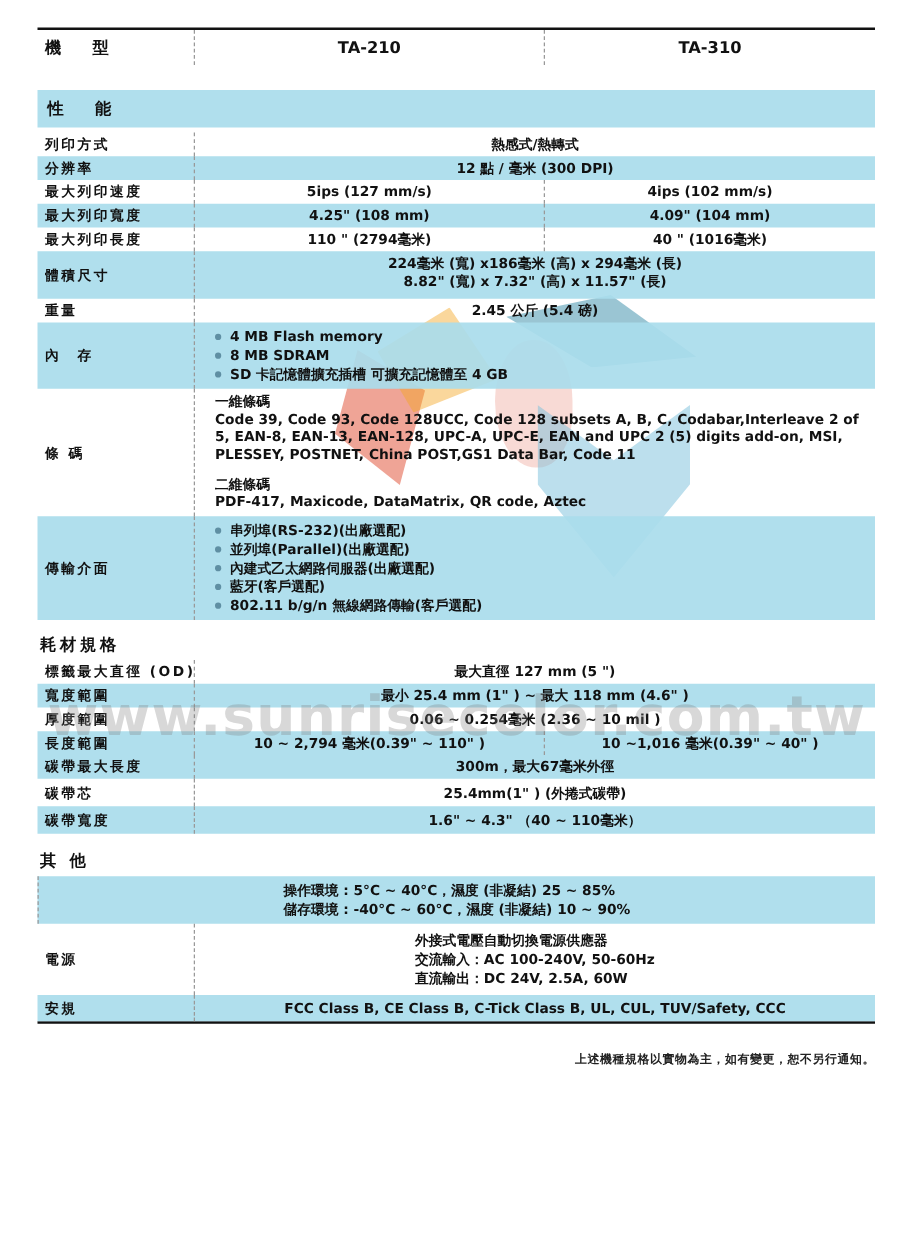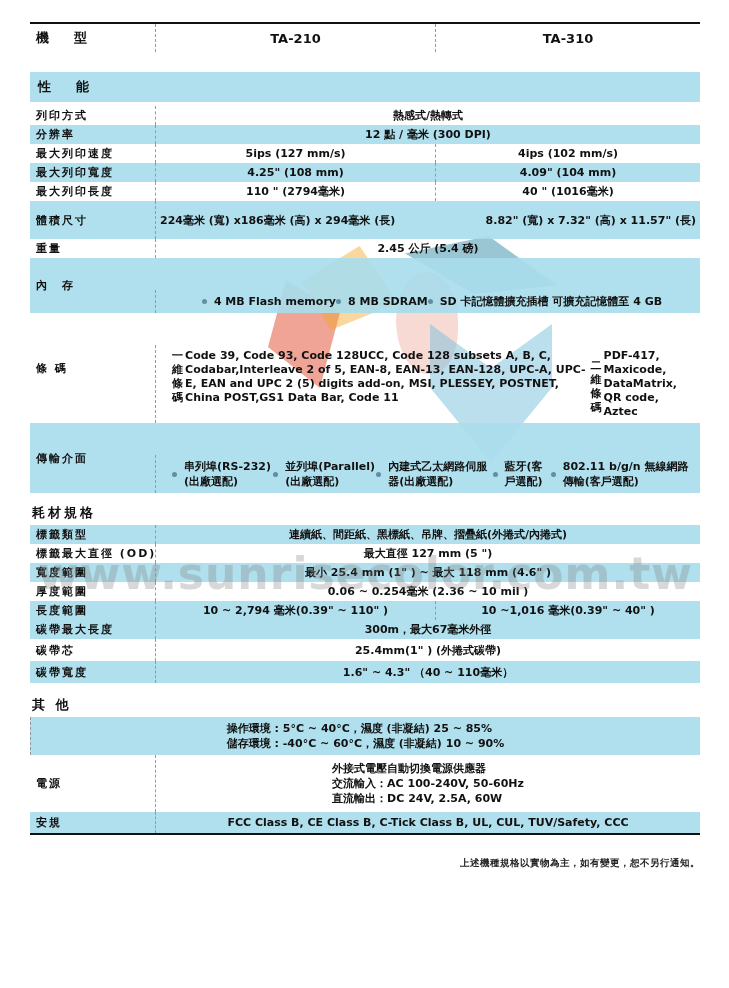--- a/index.html
+++ b/index.html
@@ -46,26 +46,26 @@
     padding:2px 0 2px 6px;
     font-size:11px;font-weight:bold;letter-spacing:2px;
     white-space:nowrap;
   }
   .v{box-sizing:border-box;border-left:1px dashed #999;
      display:flex;align-items:center;justify-content:center;
      font-size:11px;font-weight:bold;text-align:center;padding:2px 4px;}
   .v1{flex:0 0 280px;width:280px;}
   .v2{flex:1;}
   .vs{flex:1;}
-  .vl{flex:1;flex-direction:row;align-items:flex-start;justify-content:center;
-      text-align:left;padding:4px 8px 4px 16px;margin-top:32px;}
+  .vl{flex:1;flex-direction:column;align-items:flex-start;justify-content:center;
+      text-align:left;padding:4px 8px 4px 16px;}
   .vblock{flex:1;flex-direction:column;align-items:center;justify-content:center;}
   .vblock .inner{text-align:left;}
   .vblock .inner div,.vcenter div{line-height:15px;}
-  .vcenter{flex:1;flex-direction:row;align-items:center;justify-content:space-between;}
+  .vcenter{flex:1;flex-direction:column;align-items:center;justify-content:flex-start;}
   .bullet-line{display:flex;align-items:center;line-height:15px;}
   .dot{width:5px;height:5px;border-radius:50%;background:#5f8fa3;flex:0 0 5px;
        margin-right:7px;display:inline-block;}
   .grp-title{line-height:14px;}
   .grp-text{line-height:14px;max-width:528px;}
   .mt{margin-top:10px;}
   
   .header-row{min-height:28px;}
   .header-row .lbl{font-size:13px;letter-spacing:6px;}
   .header-row .v{font-size:13px;}
@@ -213,24 +213,20 @@
         </div>
         <div class="bullet-line">
           <span class="dot"></span>
           <span>802.11 b/g/n 無線網路傳輸(客戶選配)</span>
         </div>
       </div>
     </div>
 
     <div class="sec-title">耗材規格</div>
 
-    <div class="row blue">
-      <div class="lbl">標籤類型</div>
-      <div class="v vs">連續紙、間距紙、黑標紙、吊牌、摺疊紙(外捲式/內捲式)</div>
-    </div>
 
     <div class="row">
       <div class="lbl">標籤最大直徑 (OD)</div>
       <div class="v vs">最大直徑 127 mm (5 ")</div>
     </div>
 
     <div class="row blue">
       <div class="lbl">寬度範圍</div>
       <div class="v vs">最小 25.4 mm (1" ) ~ 最大 118 mm (4.6" )</div>
     </div>

